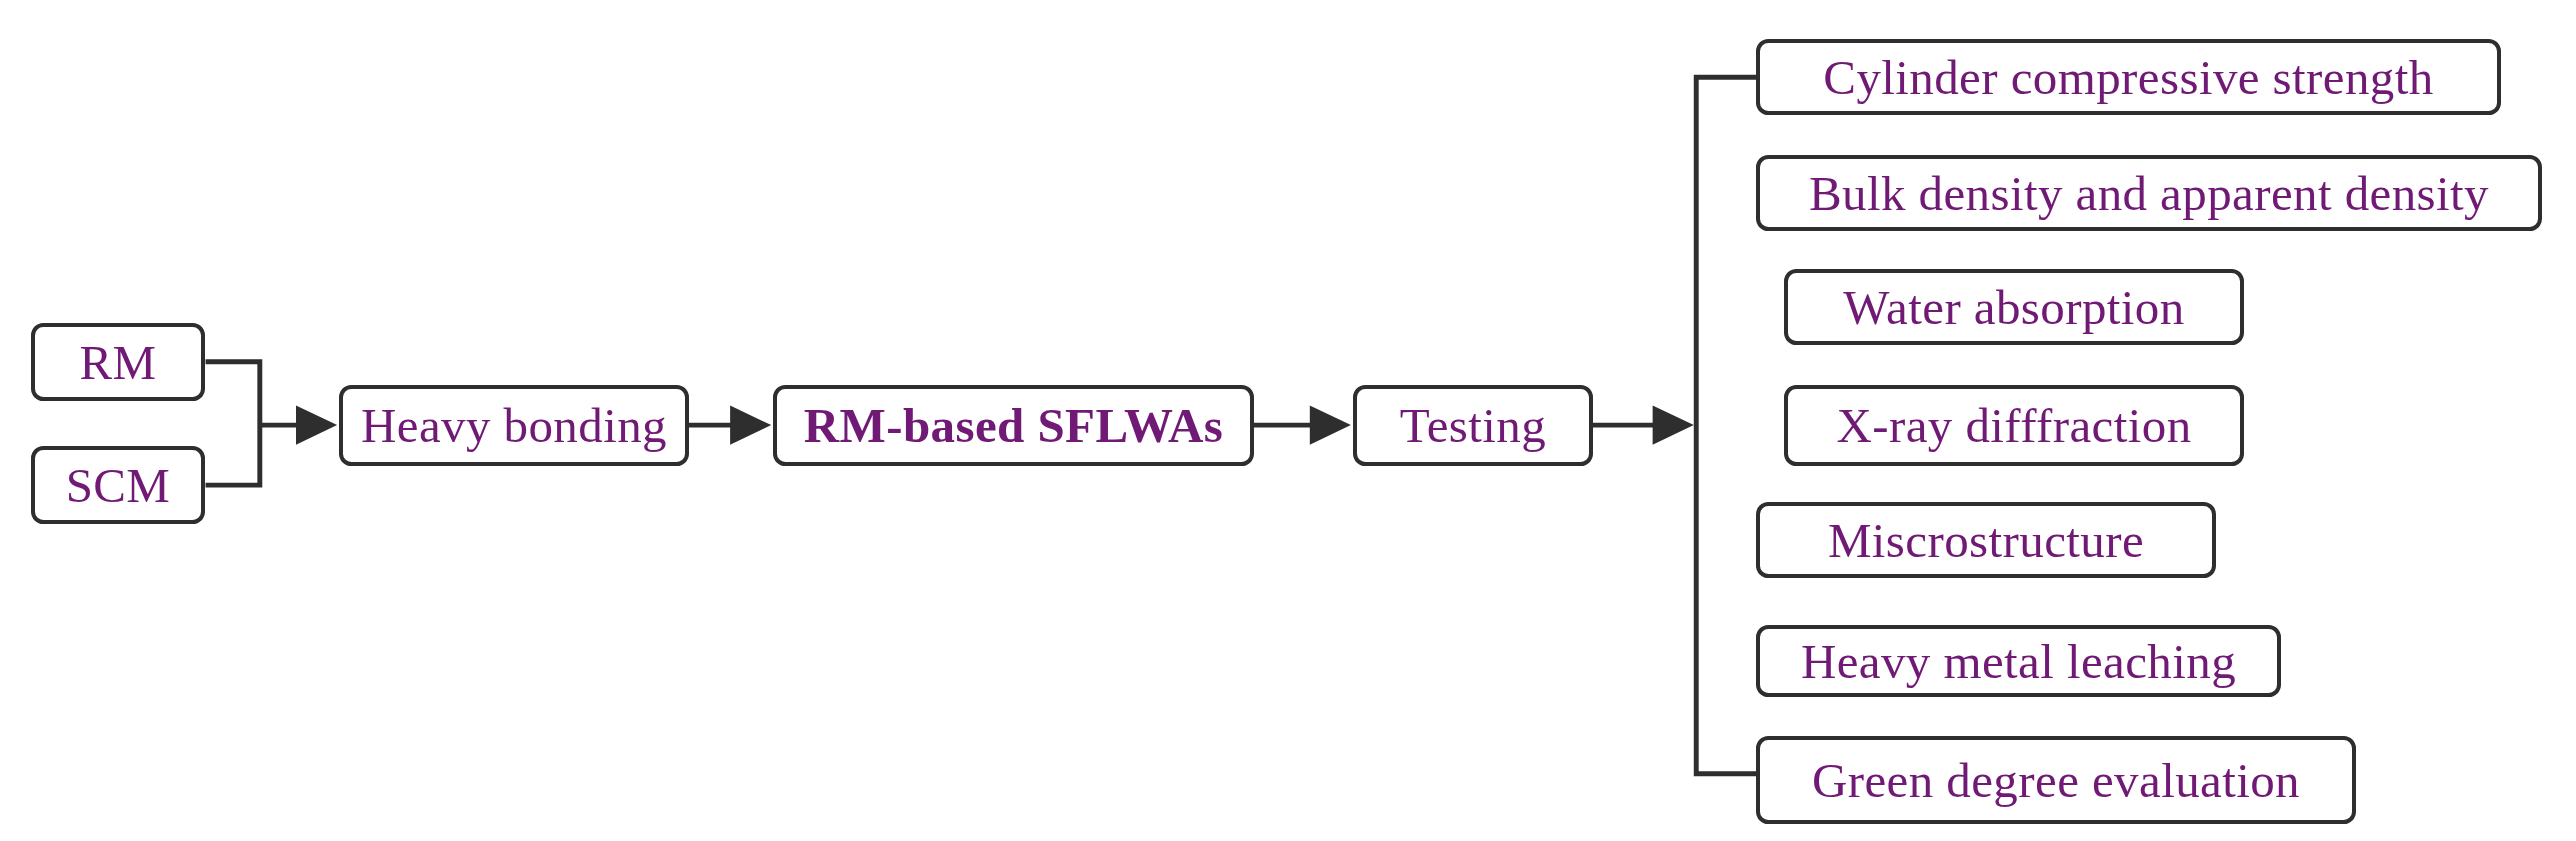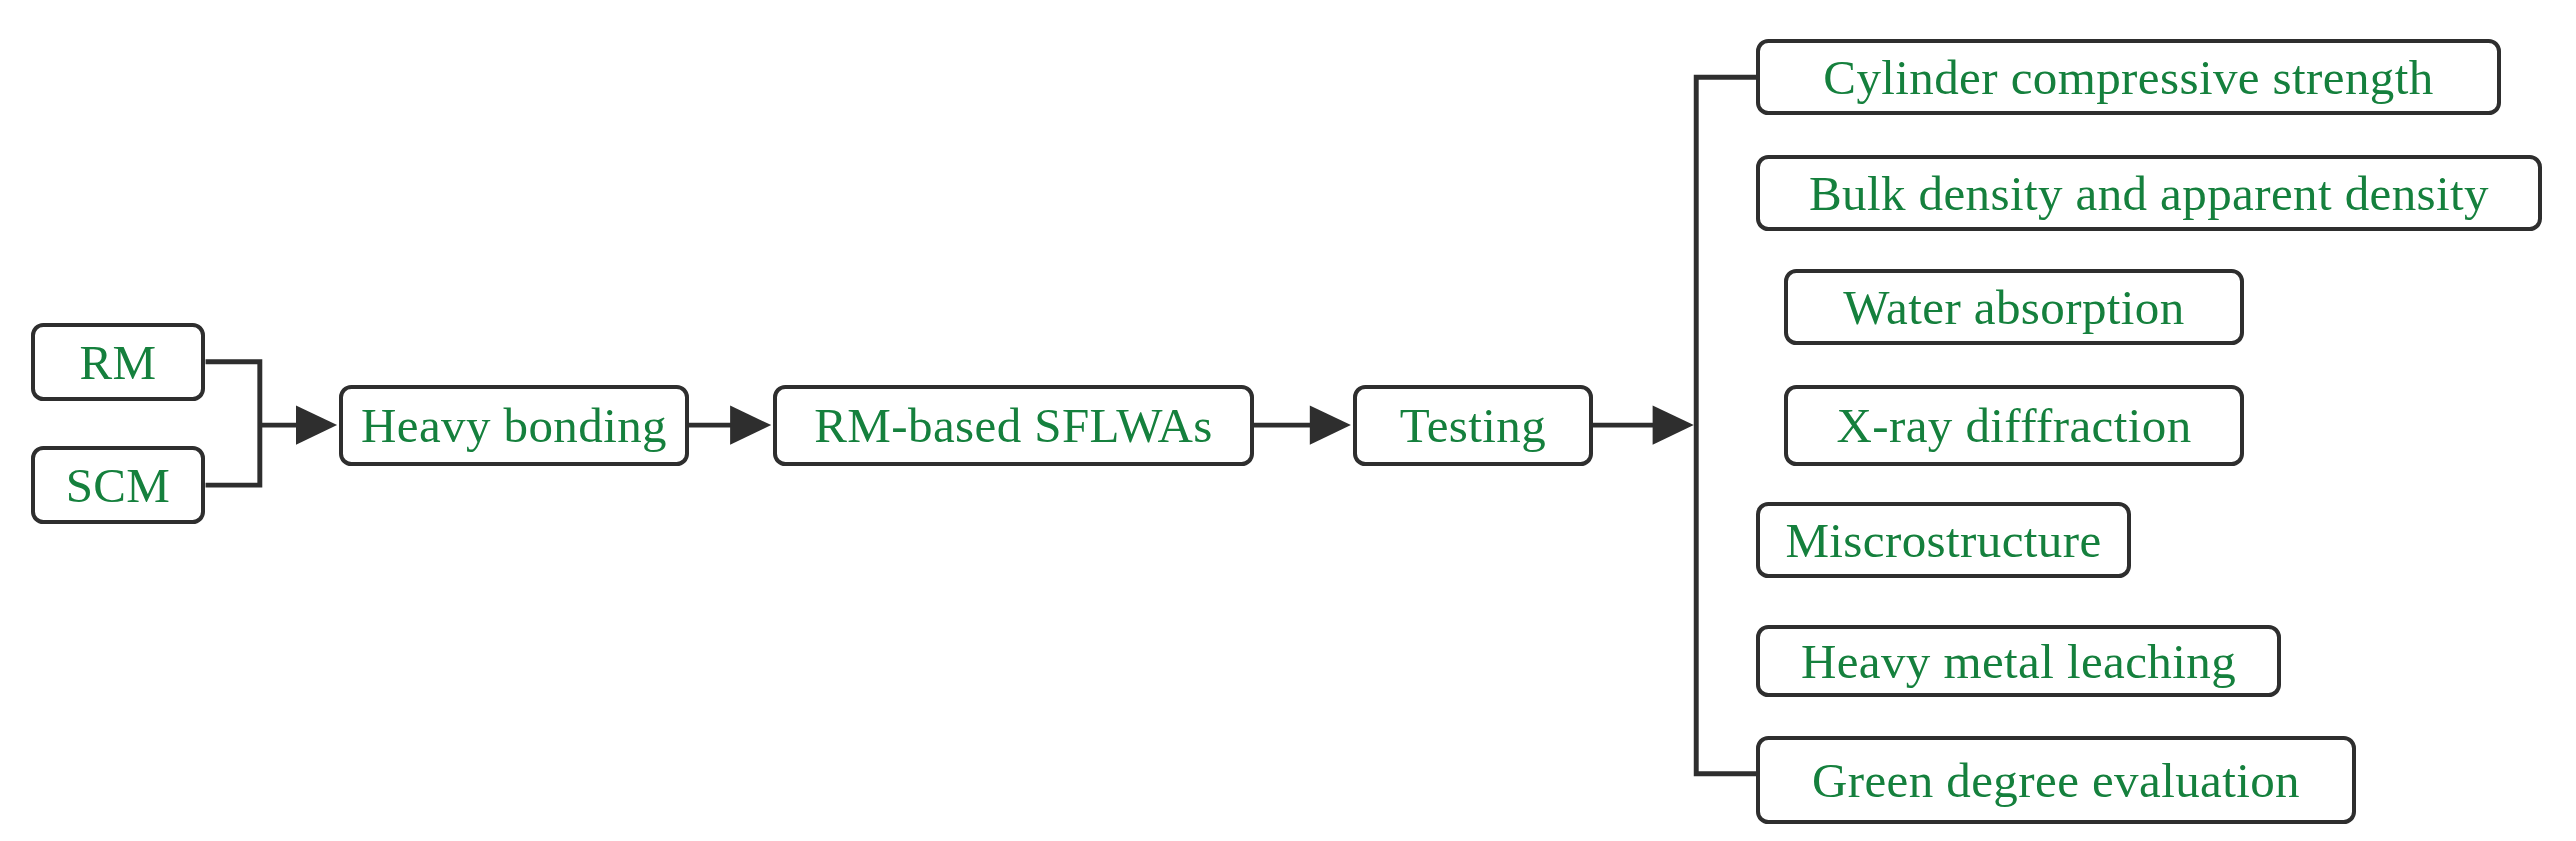--- a/index.html
+++ b/index.html
@@ -26,38 +26,38 @@
   .node {
     position: absolute;
     box-sizing: border-box;
     background: #ffffff;
     border: 4.1px solid #2e2e2e;
     border-radius: 12.3px;
     display: flex;
     align-items: center;
     justify-content: center;
     font-size: 49px;
-    color: #15803d;
+    color: #701a75;
     white-space: nowrap;
     padding: 0 16.4px;
     letter-spacing: 0.4px;
   }
   
   .node-rm      { left: 31px;  top: 323px; width: 174px; height: 78px; }
   .node-scm     { left: 31px;  top: 446px; width: 174px; height: 78px; }
   
   .node-cold    { left: 339px;  top: 385px; width: 350px; height: 81px; }
-  .node-product { left: 773px;  top: 385px; width: 481px; height: 81px; }
+  .node-product { left: 773px;  top: 385px; width: 481px; height: 81px; font-weight: bold; }
   .node-testing { left: 1353px; top: 385px; width: 240px; height: 81px; }
   
   .node-test-0  { left: 1756px; top: 39px;  width: 745px; height: 76px; }
   .node-test-1  { left: 1756px; top: 155px; width: 786px; height: 76px; }
   .node-test-2  { left: 1756px; top: 269px; width: 460px; height: 76px; margin-left: 28px; }
   .node-test-3  { left: 1756px; top: 385px; width: 460px; height: 81px; margin-left: 28px; }
-  .node-test-4  { left: 1756px; top: 502px; width: 375px; height: 76px; }
+  .node-test-4  { left: 1756px; top: 502px; width: 460px; height: 76px; }
   .node-test-5  { left: 1756px; top: 619px; width: 525px; height: 72px; margin-top: 6px; }
   .node-test-6  { left: 1756px; top: 736px; width: 600px; height: 88px; }
 
   .conn {
     stroke: #2e2e2e;
     stroke-width: 6;
     fill: none;
   }
   .arrowhead {
     fill: #2e2e2e;

